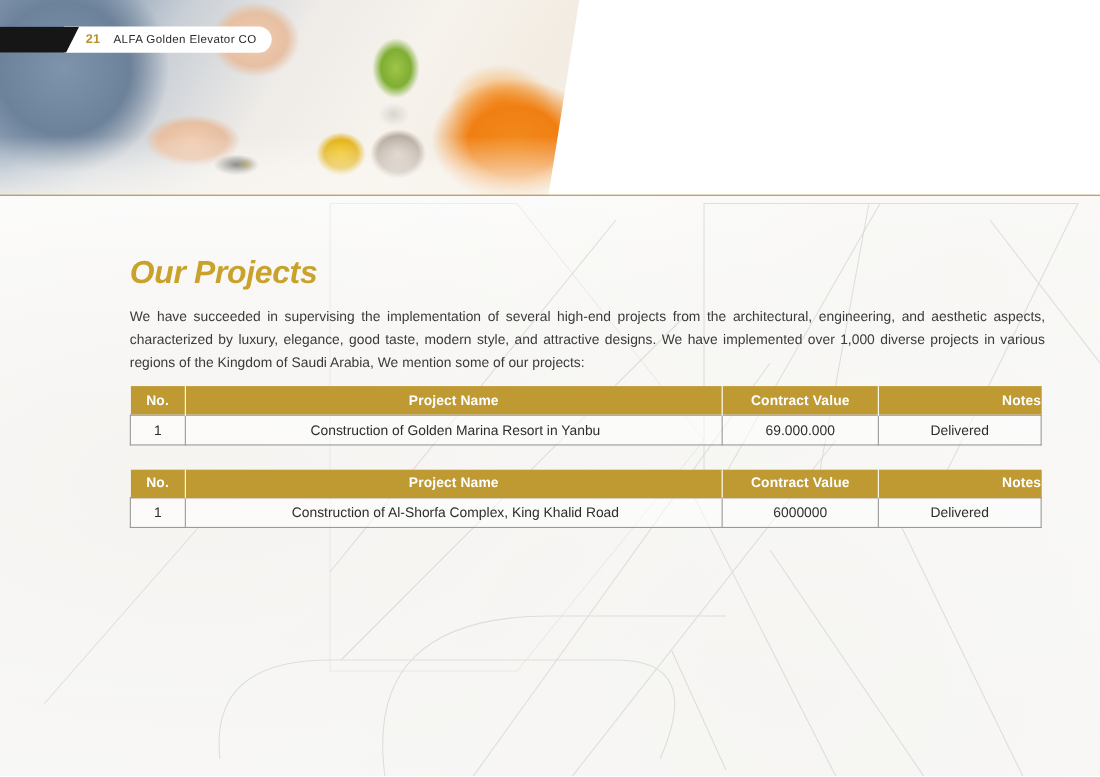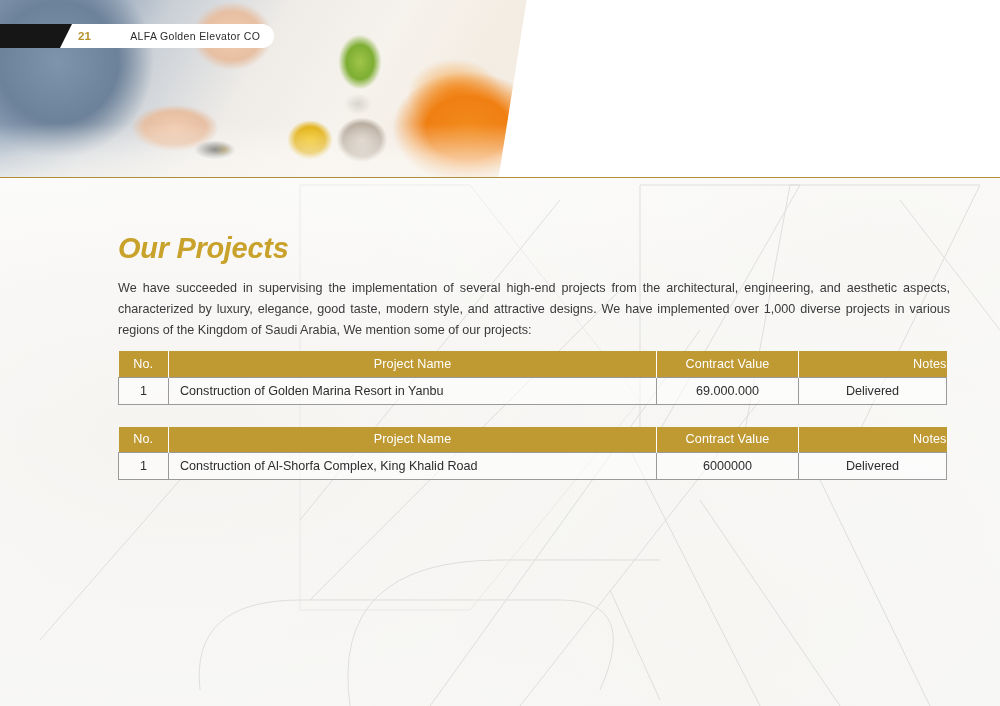--- a/index.html
+++ b/index.html
@@ -161,21 +161,20 @@
     color:#b8912c;
     font-size:11.5px;
     font-weight:bold;
     letter-spacing:.2px;
   }
   .badge-text {
     color:#2b2b2b;
     font-size:10.5px;
     letter-spacing:.35px;
     white-space:nowrap;
-    margin-left:27px;
   }
 
   
   .content {
     position:absolute;
     top:178px; left:0;
     width:1000px;
     z-index:5;
     padding:0 118px;
   }
@@ -226,39 +225,39 @@
   }
   .tbl col.c-no    { width:50px; }
   .tbl col.c-name  { width:488px; }
   .tbl col.c-val   { width:142px; }
   .tbl col.c-notes { width:148px; }
 
   .tbl thead th {
     background:#bf9932;
     color:#ffffff;
     font-size:12.6px;
-    font-weight:normal;
+    font-weight:bold;
     height:26px;
     text-align:center;
     border-right:1.2px solid #ffffff;
     letter-spacing:.1px;
   }
   .tbl thead th:last-child { border-right:none;text-align:right; }
 
   .tbl tbody td {
     height:27px;
     font-size:12.6px;
     color:#2d2d2f;
     background:rgba(255,255,255,.55);
     border:1px solid #9a9a9a;
     text-align:center;
     padding:0 8px;
   }
   .tbl tbody td.left {
-    text-align:left;
+    text-align:center;
     padding-left:11px;
   }
 
   .spacer-a { height:12px; }
 </style>
 </head>
 <body>
 
 <div class="page">
 

